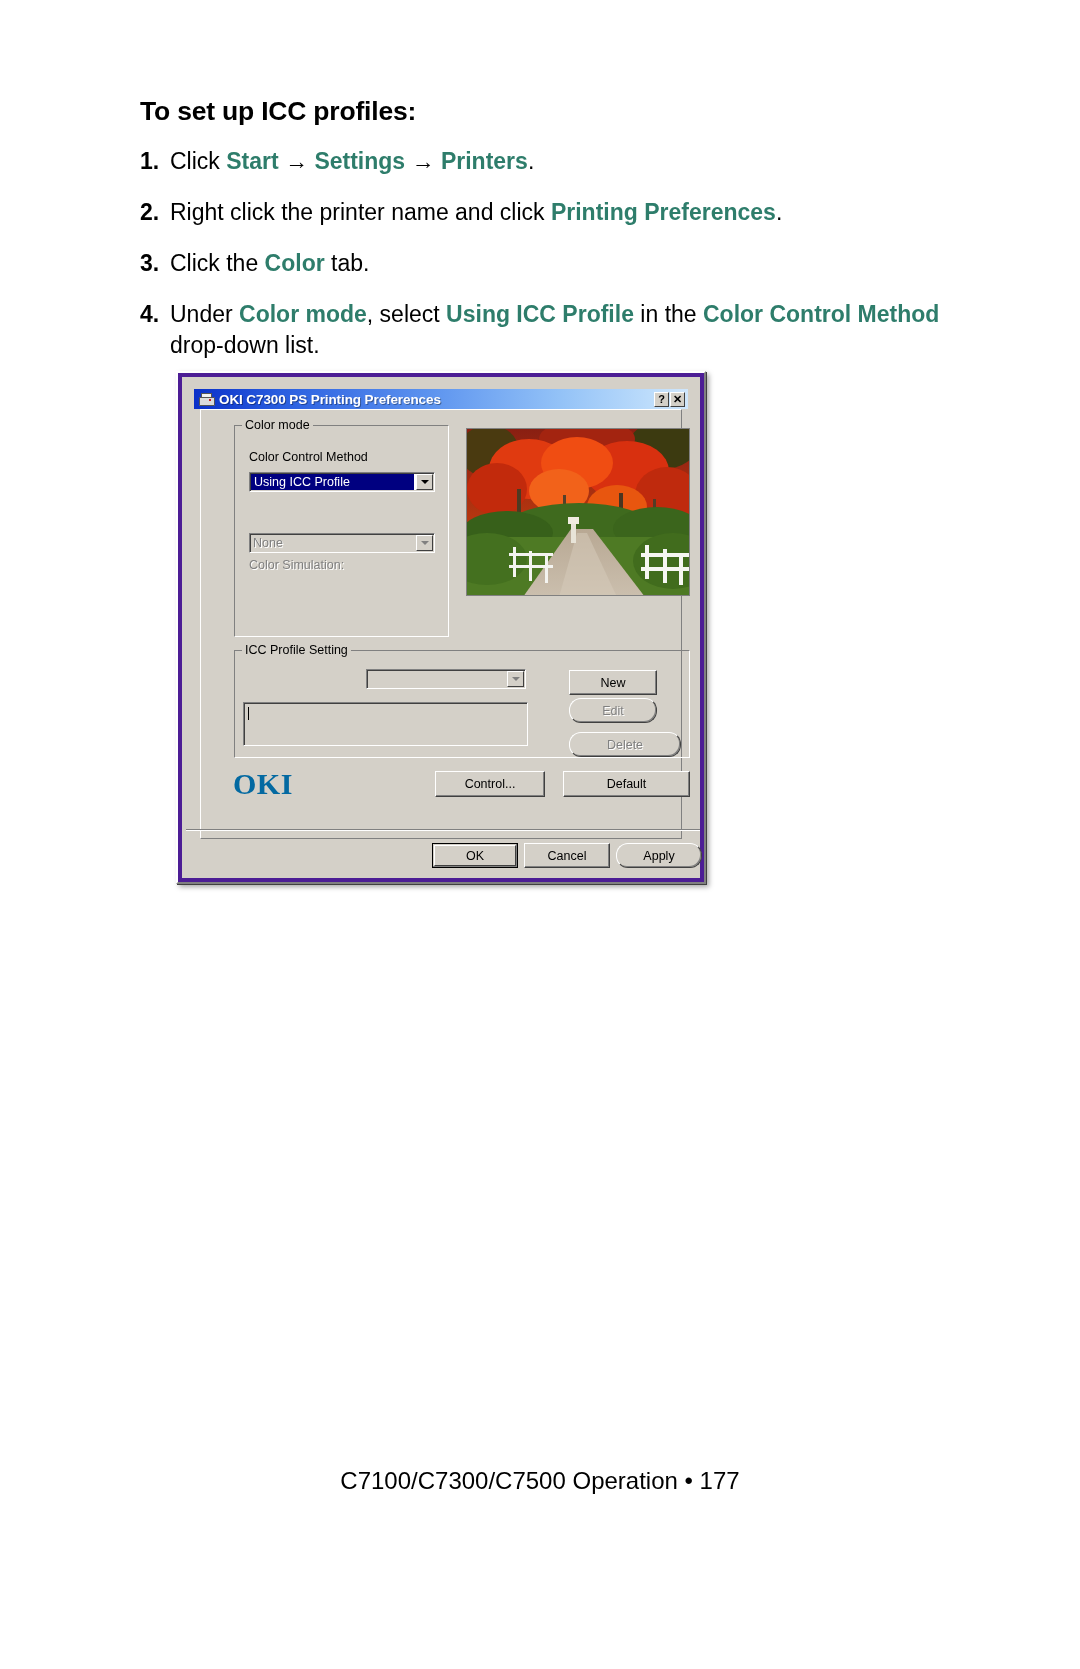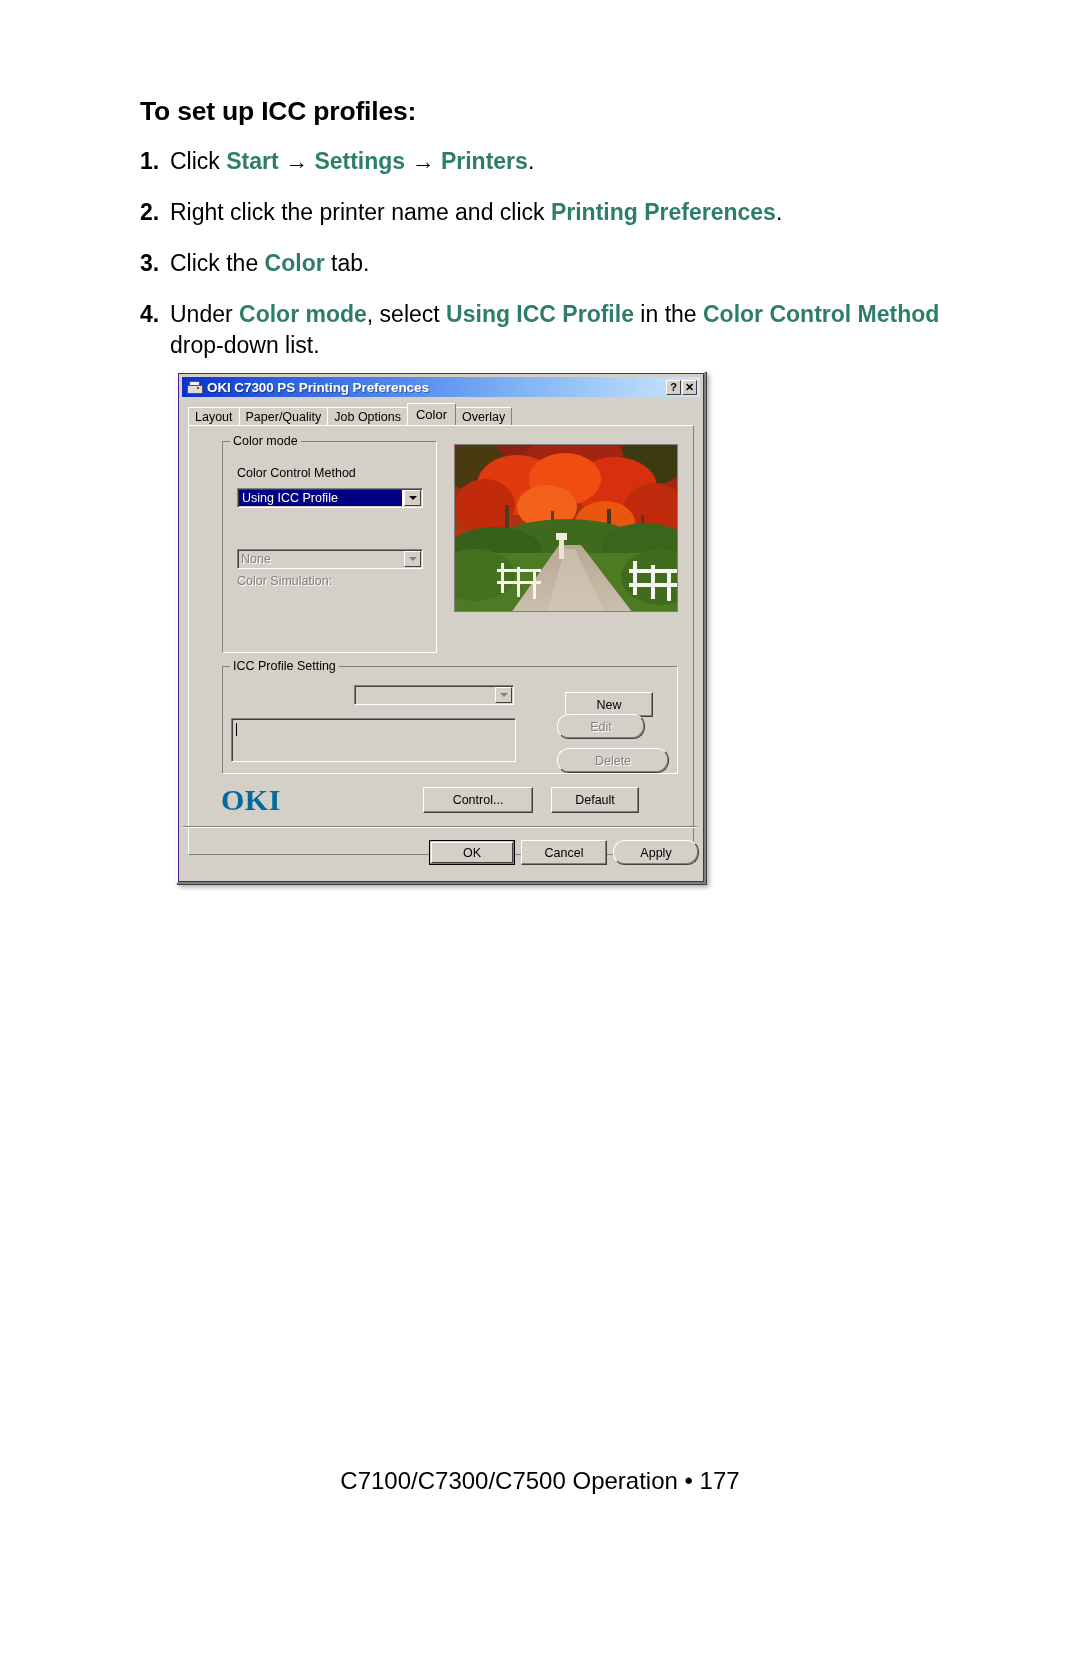--- a/index.html
+++ b/index.html
@@ -71,23 +71,23 @@
     border: 2px solid #ffffff;
     border-right-color: #808080;
     border-bottom-color: #808080;
     box-shadow: 1px 1px 0 0 #404040, 3px 3px 5px rgba(0,0,0,0.35);
     box-sizing: border-box;
     font-family: "Liberation Sans", sans-serif;
   }
   .dlg-inner {
     position: absolute;
     left: 0; top: 0; right: 0; bottom: 0;
-    border: 1px solid #4c1d95;
-    box-sizing: border-box;
-    padding: 3px;
+    border: 4px solid #4c1d95;
+    box-sizing: border-box;
+    padding: 12px;
   }
   .titlebar {
     height: 20px;
     background: linear-gradient(to right, #0a30c8 0%, #2a5fe0 18%, #5d94ef 48%, #93c2f7 74%, #bcdcfb 92%, #cfe6fc 100%);
     display: flex;
     align-items: center;
     padding: 0 2px 0 3px;
     position: relative;
   }
   .title-icon {
@@ -369,27 +369,20 @@
           <span class="pi-body"></span>
           <span class="pi-dot"></span>
         </span>
         <span class="title-text">OKI C7300 PS Printing Preferences</span>
         <span class="title-btns">
           <span class="tb-btn">?</span>
           <span class="tb-btn">✕</span>
         </span>
       </div>
 
-      <div class="tabstrip">
-        <span class="tab">Layout</span>
-        <span class="tab">Paper/Quality</span>
-        <span class="tab">Job Options</span>
-        <span class="tab active">Color</span>
-        <span class="tab">Overlay</span>
-      </div>
 
       <div class="tabpage">
 
         <div class="group" style="left:33px; top:15px; width:215px; height:212px;">
           <span class="group-label">Color mode</span>
         </div>
         <div class="lbl" style="left:48px; top:40px;">Color Control Method</div>
 
         <div class="combo selected" style="left:48px; top:62px; width:186px;">
           <span class="field">Using ICC Profile</span>
@@ -478,36 +471,36 @@
           <span class="field"></span>
           <span class="arrowbtn">
               <i class="caret dim"></i>
             </span>
         </div>
 
         <div class="sunken" style="left:42px; top:292px; width:285px; height:44px;">
           <span class="caretbar"></span>
         </div>
 
-        <div class="btn" style="left:368px; top:266px; width:88px; height:25px;margin-left:8px;">
+        <div class="btn" style="left:368px; top:260px; width:88px; height:25px;">
           <span>New</span>
         </div>
         <div class="btn disabled" style="left:368px; top:288px; width:88px; height:25px;">
           <span>Edit</span>
         </div>
         <div class="btn disabled" style="left:368px; top:322px; width:112px; height:25px;">
           <span>Delete</span>
         </div>
 
         <div class="oki-logo" style="left:32px; top:357px;">OKI</div>
 
         <div class="btn" style="left:234px; top:361px; width:110px; height:26px;">
           <span>Control...</span>
         </div>
-        <div class="btn" style="left:362px; top:361px; width:88px; height:26px;">
+        <div class="btn" style="left:362px; top:361px; width:127px; height:26px;">
           <span>Default</span>
         </div>
       </div>
 
       <div class="hr-sep" style="left:4px; top:452px; width:514px;"></div>
 
       <div class="btn default" style="left:250px; top:466px; width:86px; height:25px;">
         <span class="inner"></span>
         <span>OK</span>
       </div>

